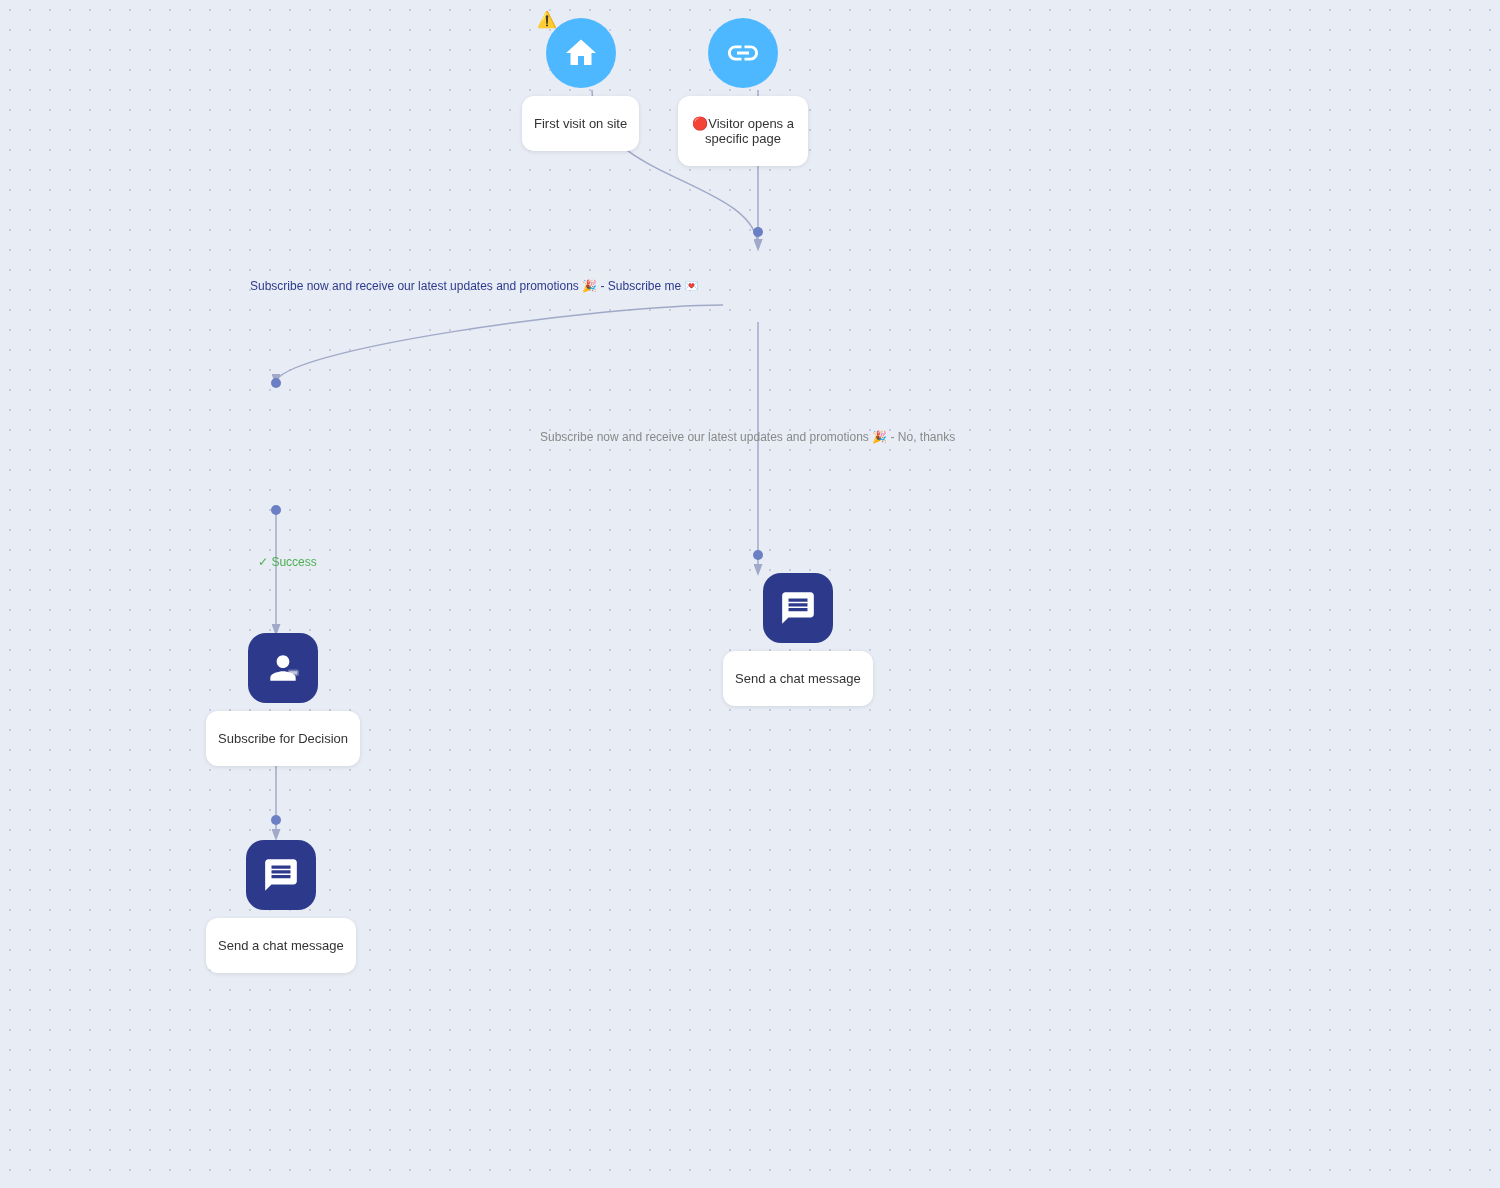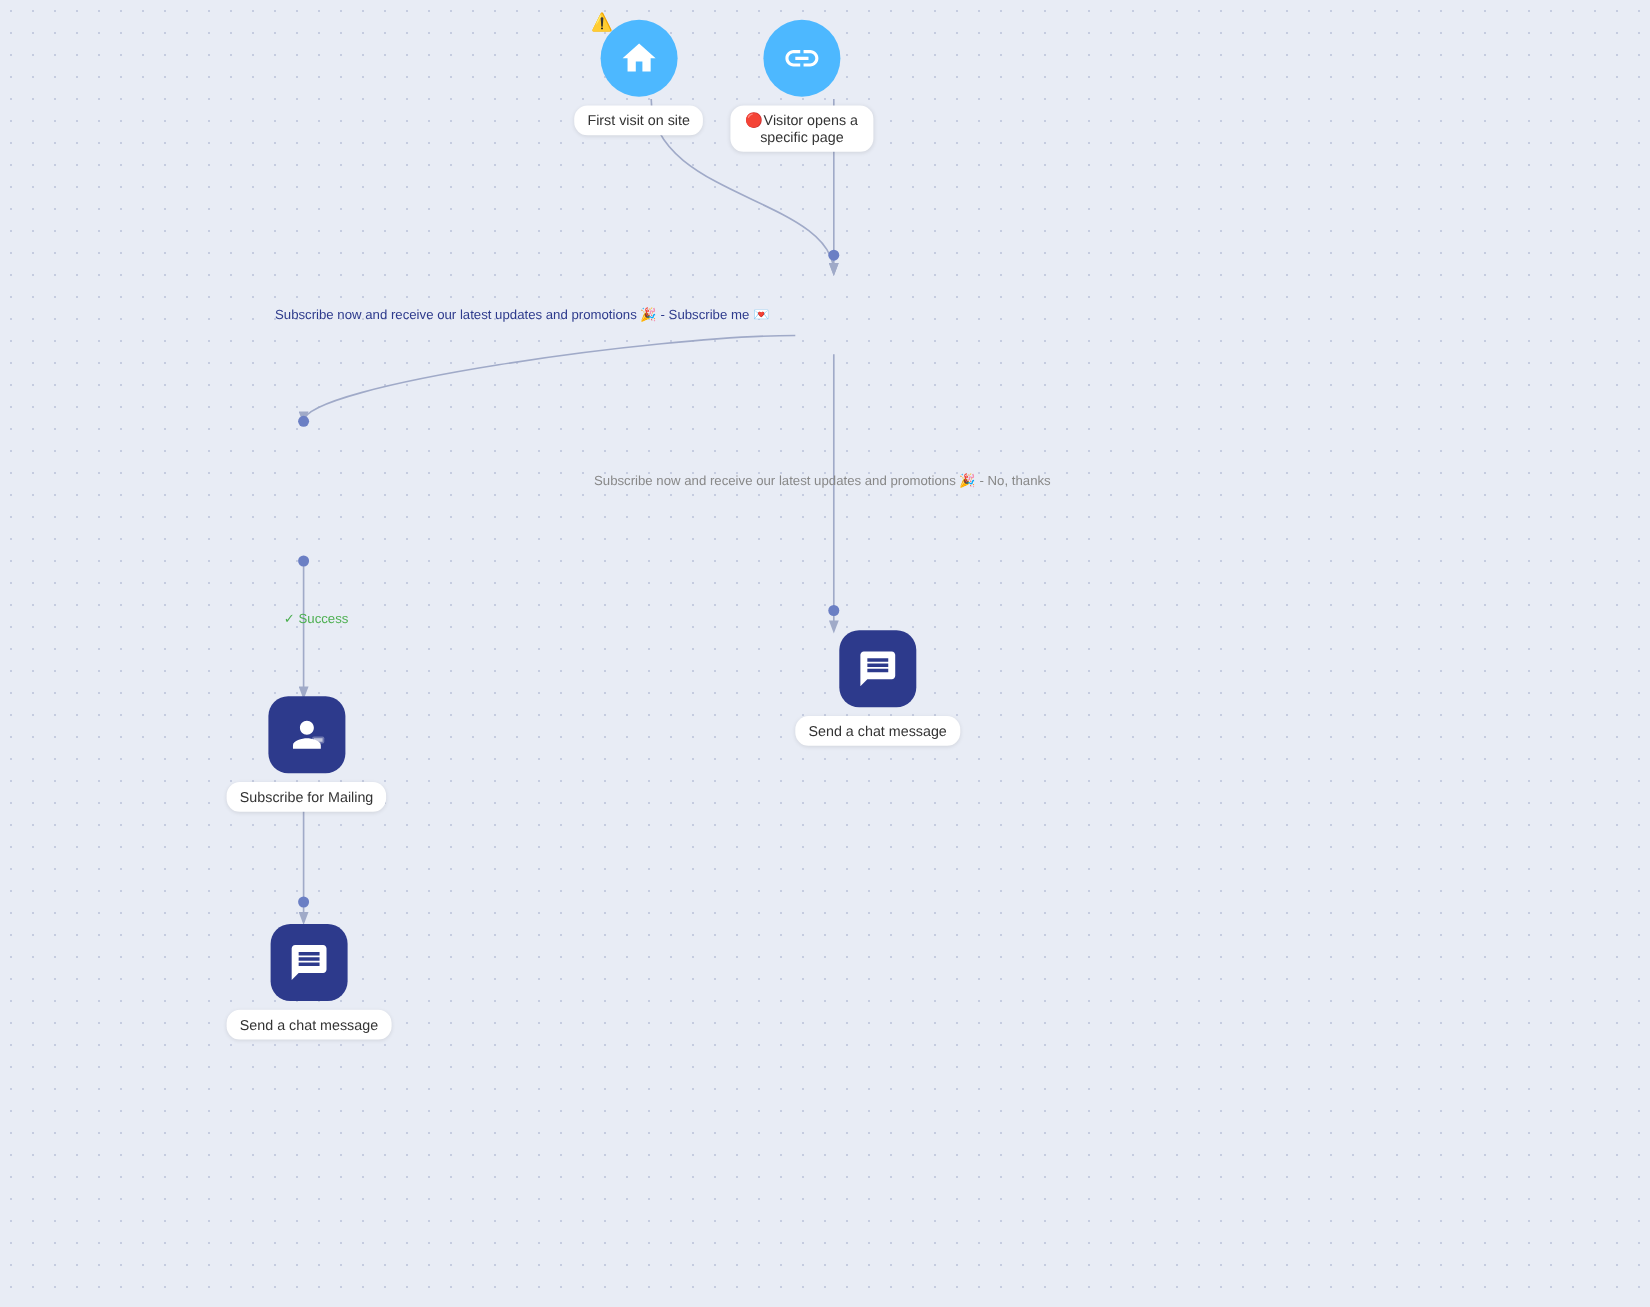--- a/index.html
+++ b/index.html
@@ -47,21 +47,21 @@
       background-color: #4db8ff;
     }
 
     .node-icon.blue-dark {
       background-color: #2d3a8c;
     }
 
     .node-label {
       background: white;
       border-radius: 12px;
-      padding: 6px 12px;
+      padding: 20px 12px;
       font-size: 13px;
       color: #333;
       text-align: center;
       white-space: nowrap;
       box-shadow: 0 1px 4px rgba(0,0,0,0.1);
       max-width: 160px;
       white-space: normal;
       text-align: center;
     }
 
@@ -153,21 +153,21 @@
       <span class="warning-badge">⚠️</span>
       <svg width="36" height="36" viewBox="0 0 24 24" fill="white">
         <path d="M10 20v-6h4v6h5v-8h3L12 3 2 12h3v8z"></path>
       </svg>
     </div>
     <div class="node-label">
       <span>First visit on site</span>
     </div>
   </div>
 
-  <div class="node-wrapper" style="left: 664px; top: 18px;">
+  <div class="node-wrapper" style="left: 678px; top: 18px;">
     <div class="node-icon circle blue-light">
       <svg width="36" height="36" viewBox="0 0 24 24" fill="white">
         <path d="M3.9 12c0-1.71 1.39-3.1 3.1-3.1h4V7H7c-2.76 0-5 2.24-5 5s2.24 5 5 5h4v-1.9H7c-1.71 0-3.1-1.39-3.1-3.1zM8 13h8v-2H8v2zm9-6h-4v1.9h4c1.71 0 3.1 1.39 3.1 3.1s-1.39 3.1-3.1 3.1h-4V17h4c2.76 0 5-2.24 5-5s-2.24-5-5-5z"></path>
       </svg>
     </div>
     <div class="node-label" style="max-width:130px; white-space:normal; text-align:center;">
       <span>🔴Visitor opens a specific page</span>
     </div>
   </div>
 
@@ -175,21 +175,21 @@
 
   <div class="node-wrapper" style="left: 206px; top: 633px;">
     <div class="node-icon blue-dark">
       <svg width="38" height="38" viewBox="0 0 24 24" fill="white">
         <path d="M12 12c2.21 0 4-1.79 4-4s-1.79-4-4-4-4 1.79-4 4 1.79 4 4 4zm0 2c-2.67 0-8 1.34-8 4v2h16v-2c0-2.66-5.33-4-8-4z"></path>
         <rect x="15" y="13" width="7" height="4" rx="1" fill="white" opacity="0.3"></rect>
         <path d="M16 14h5v2h-5z" fill="white" opacity="0.6"></path>
       </svg>
     </div>
     <div class="node-label">
-      <span>Subscribe for Mailing</span>
+      <span>Subscribe for Decision</span>
     </div>
   </div>
 
   <div class="node-wrapper" style="left: 206px; top: 840px;">
     <div class="node-icon blue-dark">
       <svg width="38" height="38" viewBox="0 0 24 24" fill="white">
         <path d="M20 2H4c-1.1 0-2 .9-2 2v18l4-4h14c1.1 0 2-.9 2-2V4c0-1.1-.9-2-2-2zm-2 12H6v-2h12v2zm0-3H6V9h12v2zm0-3H6V6h12v2z"></path>
       </svg>
     </div>
     <div class="node-label">

